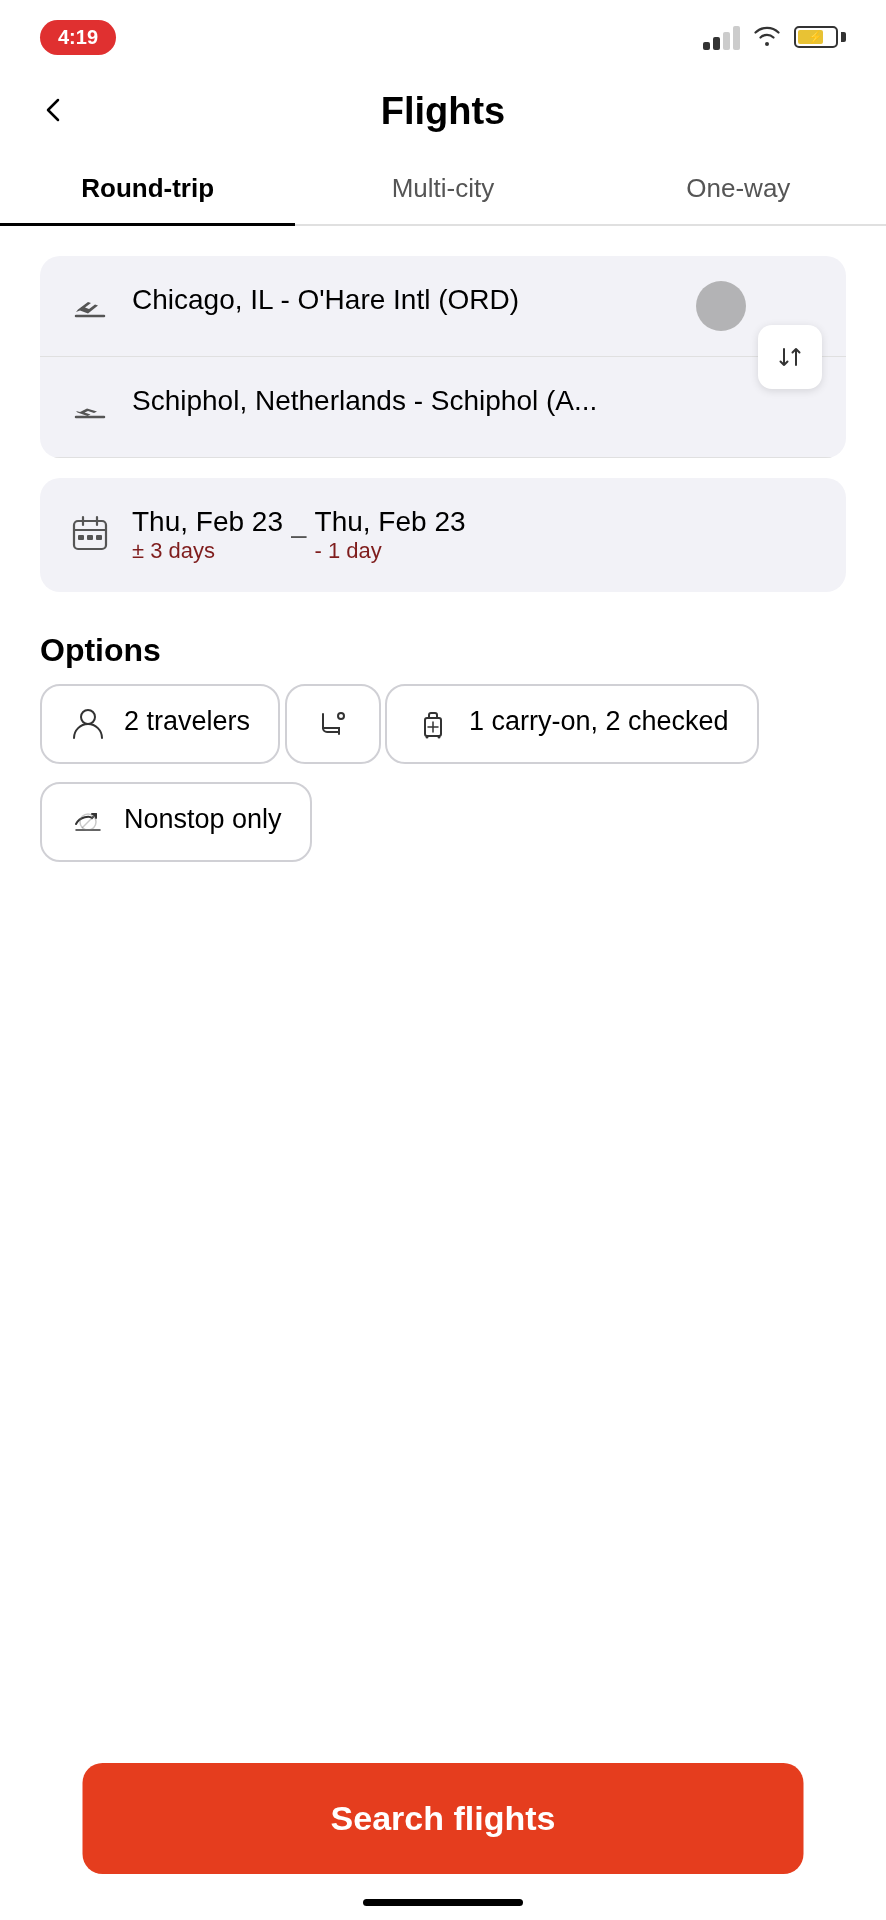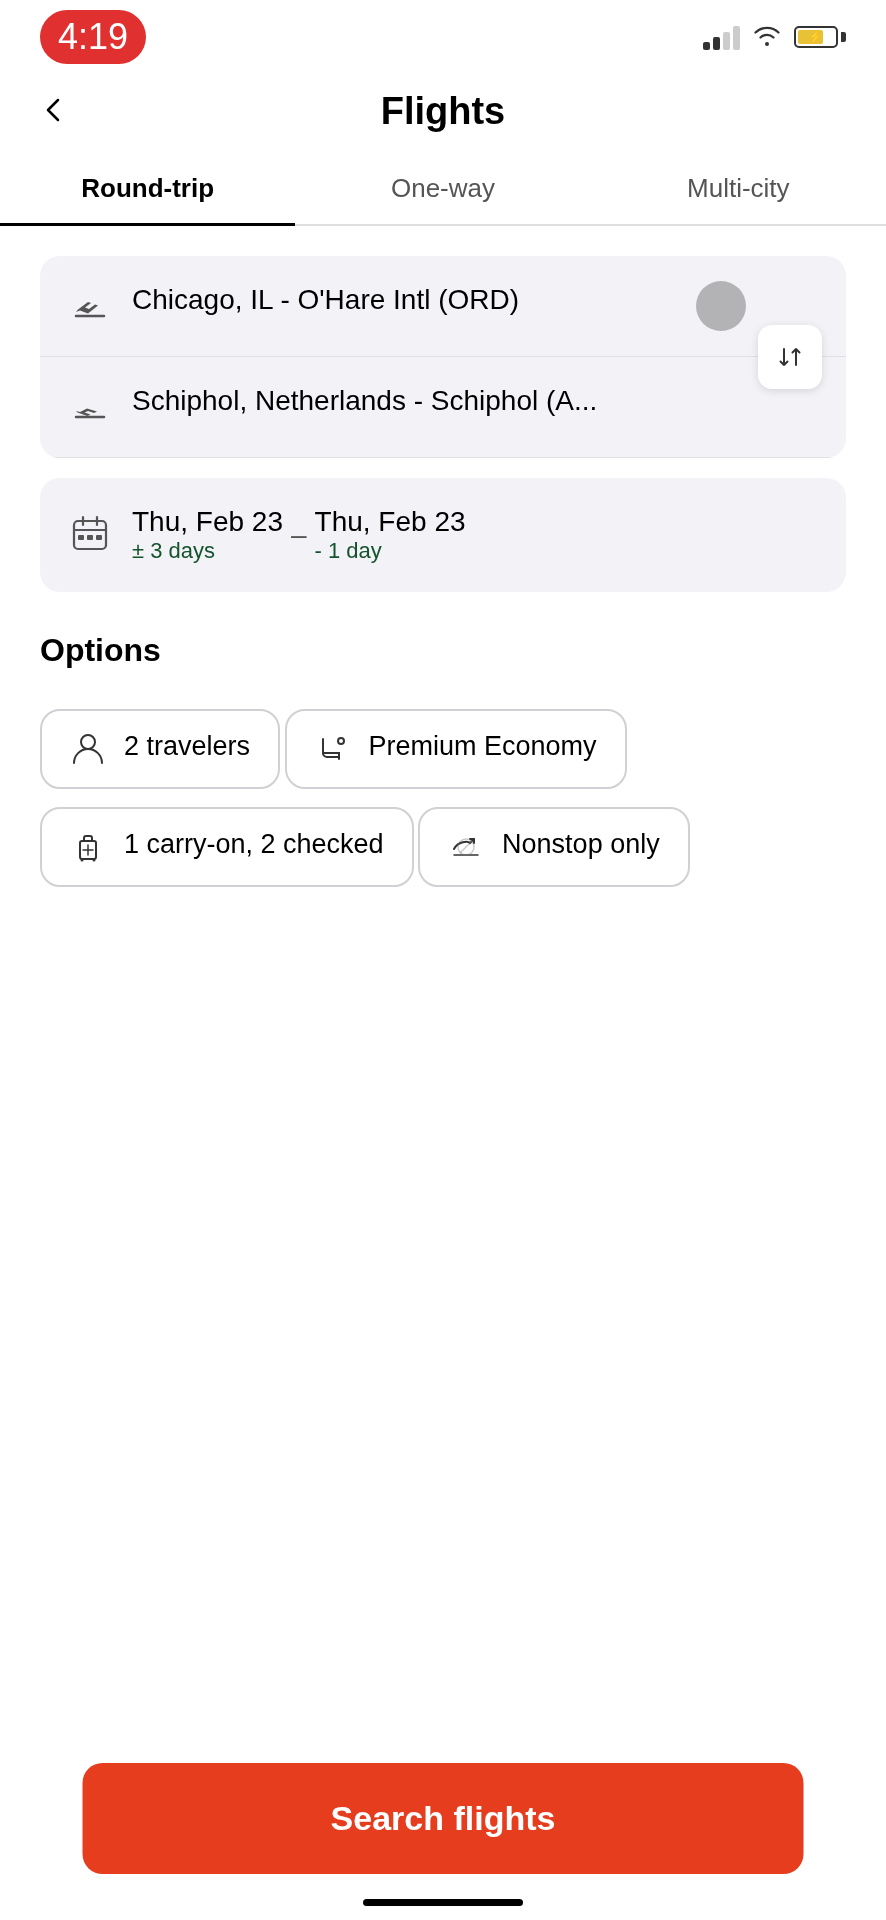--- a/index.html
+++ b/index.html
@@ -19,22 +19,22 @@
       display: flex;
       align-items: center;
       justify-content: space-between;
       padding: 14px 40px 10px 40px;
       height: 70px;
     }
 
     .status-time {
       background: #e03030;
       color: white;
-      font-size: 36px;
-      font-weight: 400;
+      font-size: 20px;
+      font-weight: 700;
       padding: 6px 18px;
       border-radius: 30px;
     }
 
     .status-icons {
       display: flex;
       align-items: center;
       gap: 12px;
     }
 
@@ -238,37 +238,37 @@
       display: flex;
       flex-direction: column;
     }
     .date-main {
       font-size: 28px;
       color: #000;
       font-weight: 500;
     }
     .date-sub {
       font-size: 22px;
-      color: #14532d;
+      color: #7f1d1d;
     }
     .date-separator {
       font-size: 28px;
       color: #555;
       margin: 0 8px;
     }
 
     
     .options-section {
       padding: 0 40px;
     }
     .options-title {
       font-size: 32px;
       font-weight: 600;
       color: #000;
-      margin-bottom: 40px;
+      margin-bottom: 15px;
     }
 
     .option-chip {
       display: inline-flex;
       align-items: flex-start;
       gap: 18px;
       background: white;
       border: 2px solid #d0d0d5;
       border-radius: 20px;
       padding: 20px 28px;
@@ -353,22 +353,22 @@
   <div class="back-btn">
     <svg viewBox="0 0 28 28" fill="none">
       <path d="M18 4L8 14L18 24" stroke="#000" stroke-width="2.5" stroke-linecap="round" stroke-linejoin="round"></path>
     </svg>
   </div>
   <h1 class="page-title">Flights</h1>
 </div>
 
 <div class="tabs">
   <div class="tab active">Round-trip</div>
+  <div class="tab">Multi-city</div>
   <div class="tab">One-way</div>
-  <div class="tab">Multi-city</div>
 </div>
 
 <div class="search-form">
 
   <div class="location-card">
 
     <div class="location-row">
       <div class="location-icon">
         <svg viewBox="0 0 40 40" fill="none">
 
@@ -442,21 +442,20 @@
       <span>2 travelers</span>
     </div>
 
     
     <div class="option-chip">
       <svg viewBox="0 0 36 36" fill="none">
         <path d="M8 8v14a4 4 0 0 0 4 4h12" stroke="#333" stroke-width="2" stroke-linecap="round" fill="none"></path>
         <path d="M8 22h16v6" stroke="#333" stroke-width="2" stroke-linecap="round" fill="none"></path>
         <circle cx="26" cy="10" r="3" stroke="#333" stroke-width="2" fill="none"></circle>
       </svg>
-      <span>Premium Economy</span>
     </div>
 
     
     <div class="option-chip">
       <svg viewBox="0 0 36 36" fill="none">
         <rect x="10" y="12" width="16" height="18" rx="2" stroke="#333" stroke-width="2" fill="none"></rect>
         <path d="M14 12V9a2 2 0 0 1 2-2h4a2 2 0 0 1 2 2v3" stroke="#333" stroke-width="2" fill="none"></path>
         <line x1="18" y1="16" x2="18" y2="26" stroke="#333" stroke-width="1.5" stroke-linecap="round"></line>
         <line x1="13" y1="21" x2="23" y2="21" stroke="#333" stroke-width="1.5" stroke-linecap="round"></line>
         <circle cx="12" cy="31" r="1.5" fill="#333"></circle>

